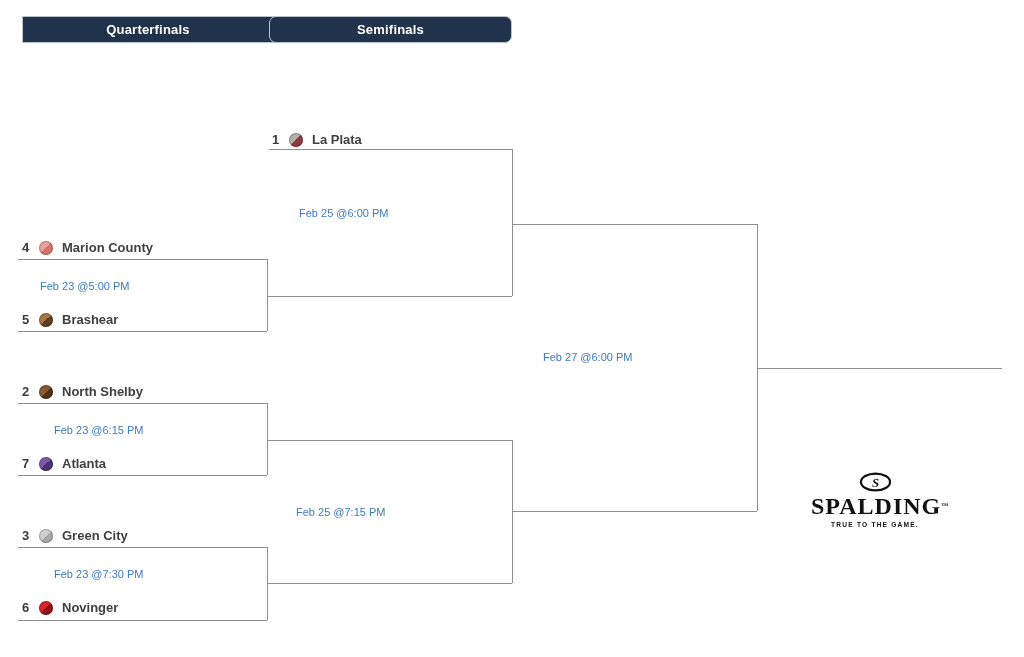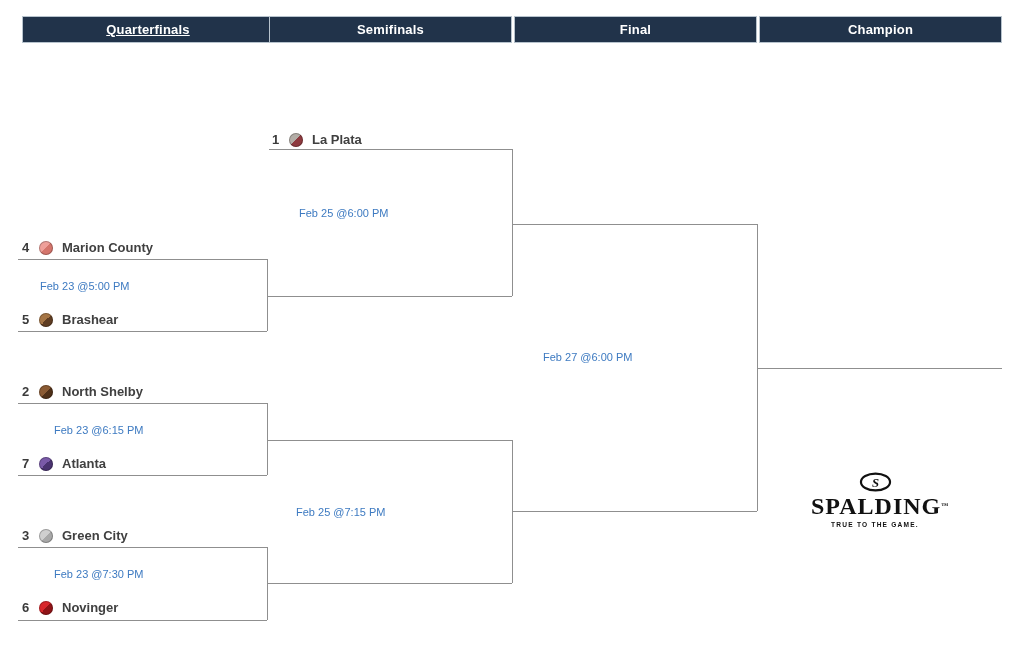--- a/index.html
+++ b/index.html
@@ -35,24 +35,22 @@
   .sp-word sup{font-size:7px;vertical-align:6px;letter-spacing:0;}
   .sp-tag{font-size:8px;font-weight:bold;letter-spacing:1.5px;margin-top:2px;
           transform:scale(.82);transform-origin:center top;white-space:nowrap;}
   .sp-oval{display:block;margin:0 auto 1px auto;}
 </style>
 </head>
 <body>
 
 <div id="stage">
 
-  <div class="round-header" style="left:22px;width:252px;text-decoration:underline;">Quarterfinals</div>
-  <div class="round-header" style="left:269px;width:243px;">Semifinals</div>
-  <div class="round-header" style="left:514px;width:243px;">Final</div>
-  <div class="round-header" style="left:759px;width:243px;">Champion</div>
+  <div class="round-header" style="left:22px;width:252px;">Quarterfinals</div>
+  <div class="round-header" style="left:269px;width:243px;border-radius:7px;">Semifinals</div>
 
   <div class="hline" style="left:269px;top:149px;width:243px;"></div>
   <div class="hline" style="left:18px;top:259px;width:249px;"></div>
   <div class="hline" style="left:18px;top:331px;width:249px;"></div>
   <div class="vline" style="left:267px;top:259px;height:72px;"></div>
   <div class="hline" style="left:267px;top:296px;width:245px;"></div>
   <div class="hline" style="left:18px;top:403px;width:249px;"></div>
   <div class="hline" style="left:18px;top:475px;width:249px;"></div>
   <div class="vline" style="left:267px;top:403px;height:72px;"></div>
   <div class="hline" style="left:267px;top:440px;width:245px;"></div>

